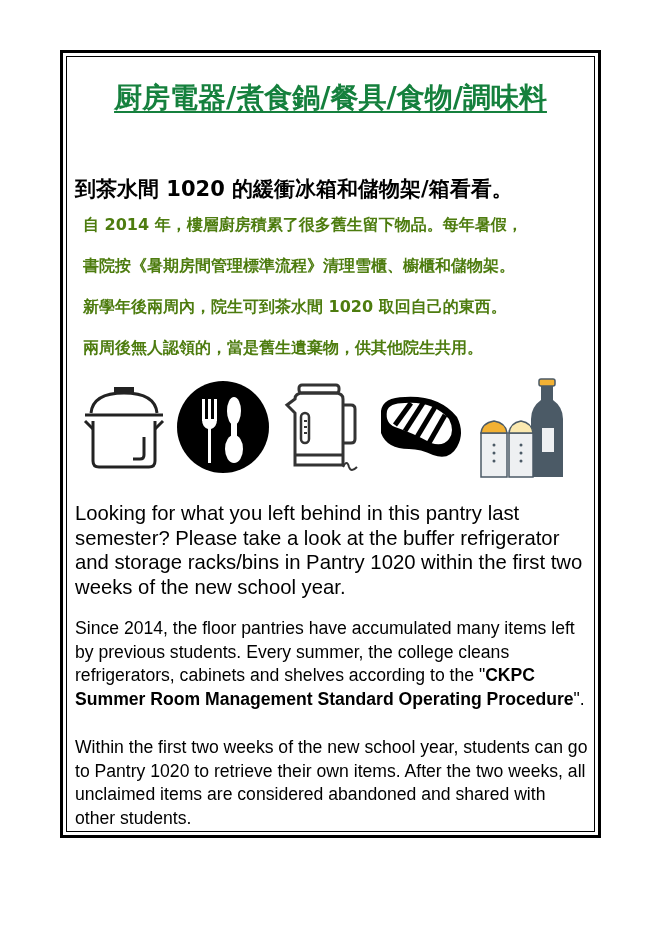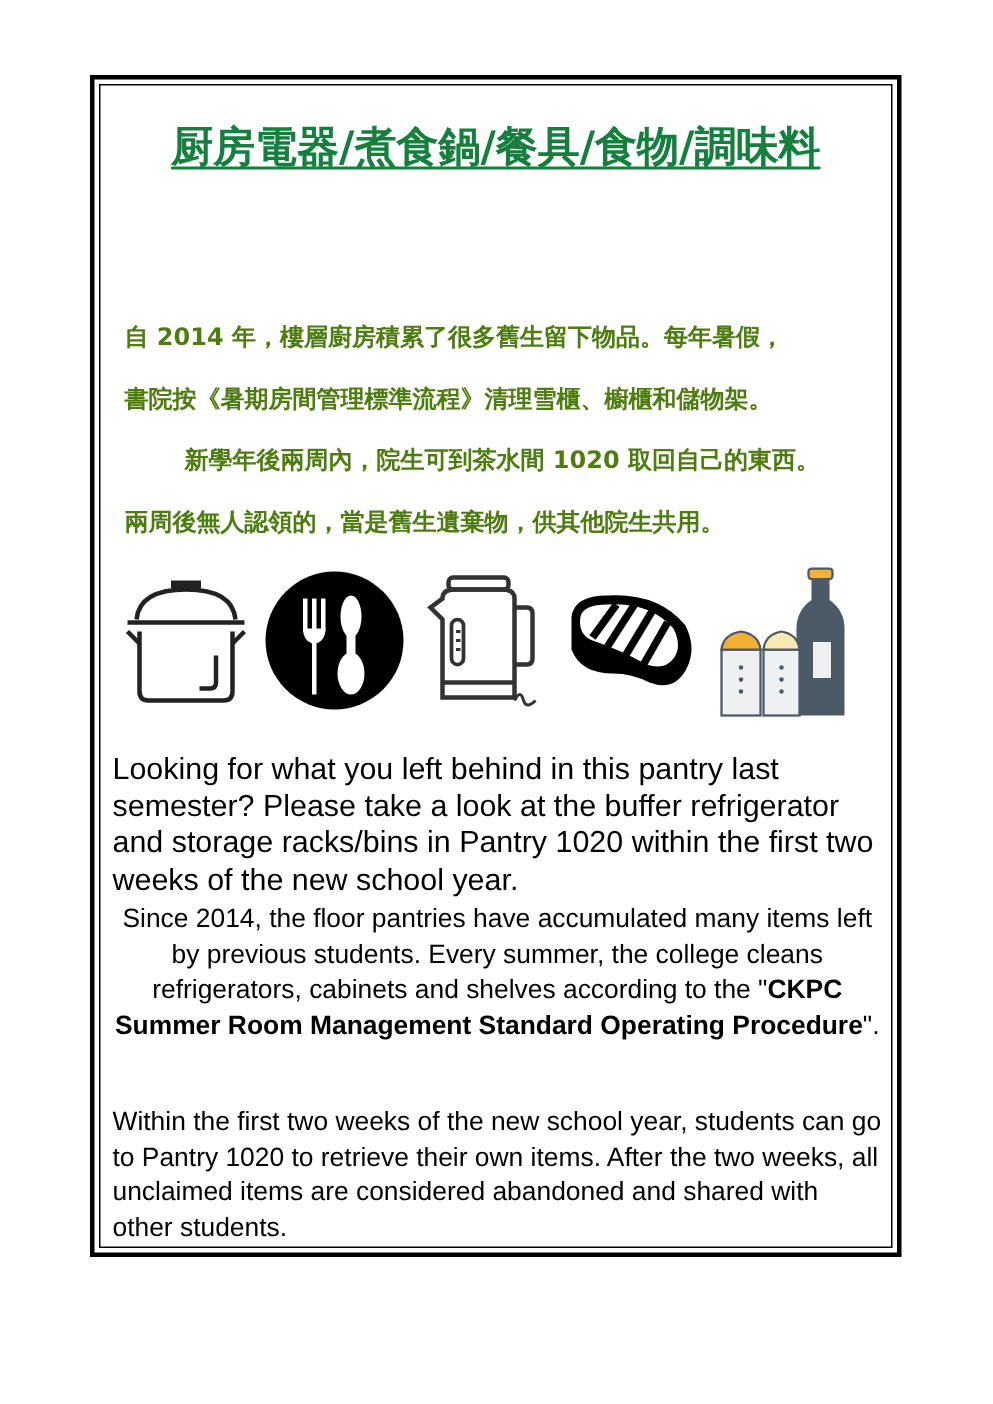--- a/index.html
+++ b/index.html
@@ -43,24 +43,25 @@
   .en-body b { font-weight: bold; }
 </style>
 </head>
 <body>
 
 <div class="frame">
   <div class="frame-inner">
 
     <div class="title">厨房電器/煮食鍋/餐具/食物/調味料</div>
 
+    <div class="zh-lead" style="top:118px;">到茶水間 1020 的緩衝冰箱和儲物架/箱看看。</div>
 
     <div class="zh-body" style="top:158px;">自 2014 年，樓層廚房積累了很多舊生留下物品。每年暑假，</div>
     <div class="zh-body" style="top:199px;">書院按《暑期房間管理標準流程》清理雪櫃、櫥櫃和儲物架。</div>
-    <div class="zh-body" style="top:240px;margin-left:40px;">新學年後兩周內，院生可到茶水間 1020 取回自己的東西。</div>
+    <div class="zh-body" style="top:240px;">新學年後兩周內，院生可到茶水間 1020 取回自己的東西。</div>
     <div class="zh-body" style="top:281px;">兩周後無人認領的，當是舊生遺棄物，供其他院生共用。</div>
 
     <div class="icons">
 
       <svg class="icon" style="left:0;" width="90" height="100" viewBox="0 0 90 100">
         <rect x="33" y="10" width="20" height="5" fill="#222"></rect>
         <path d="M10 36 Q12 16 43 16 Q74 16 76 36" fill="none" stroke="#222" stroke-width="3"></path>
         <line x1="4" y1="38" x2="82" y2="38" stroke="#222" stroke-width="3"></line>
         <path d="M12 44 L12 84 Q12 90 18 90 L68 90 Q74 90 74 84 L74 44" fill="none" stroke="#222" stroke-width="3"></path>
         <line x1="4" y1="44" x2="12" y2="52" stroke="#222" stroke-width="3"></line>
@@ -115,20 +116,20 @@
           <circle cx="15" cy="76" r="1.5" fill="#4b5a66"></circle>
           <circle cx="15" cy="84" r="1.5" fill="#4b5a66"></circle>
         <circle cx="42" cy="68" r="1.5" fill="#4b5a66"></circle>
           <circle cx="42" cy="76" r="1.5" fill="#4b5a66"></circle>
           <circle cx="42" cy="84" r="1.5" fill="#4b5a66"></circle>
       </svg>
     </div>
 
     <div class="en-lead">Looking for what you left behind in this pantry last semester? Please take a look at the buffer refrigerator and storage racks/bins in Pantry 1020 within the first two weeks of the new school year.</div>
 
-    <div class="en-body" style="top:544px;text-align:center;">
+    <div class="en-body" style="top:560px;">
       <span>Since 2014, the floor pantries have accumulated many items left by previous students. Every summer, the college cleans refrigerators, cabinets and shelves according to the "</span><b>CKPC Summer Room Management Standard Operating Procedure</b><span>".</span>
     </div>
 
     <div class="en-body" style="top:679px;">Within the first two weeks of the new school year, students can go to Pantry 1020 to retrieve their own items. After the two weeks, all unclaimed items are considered abandoned and shared with other students.</div>
 
   </div>
 </div>
 
 </body></html>

